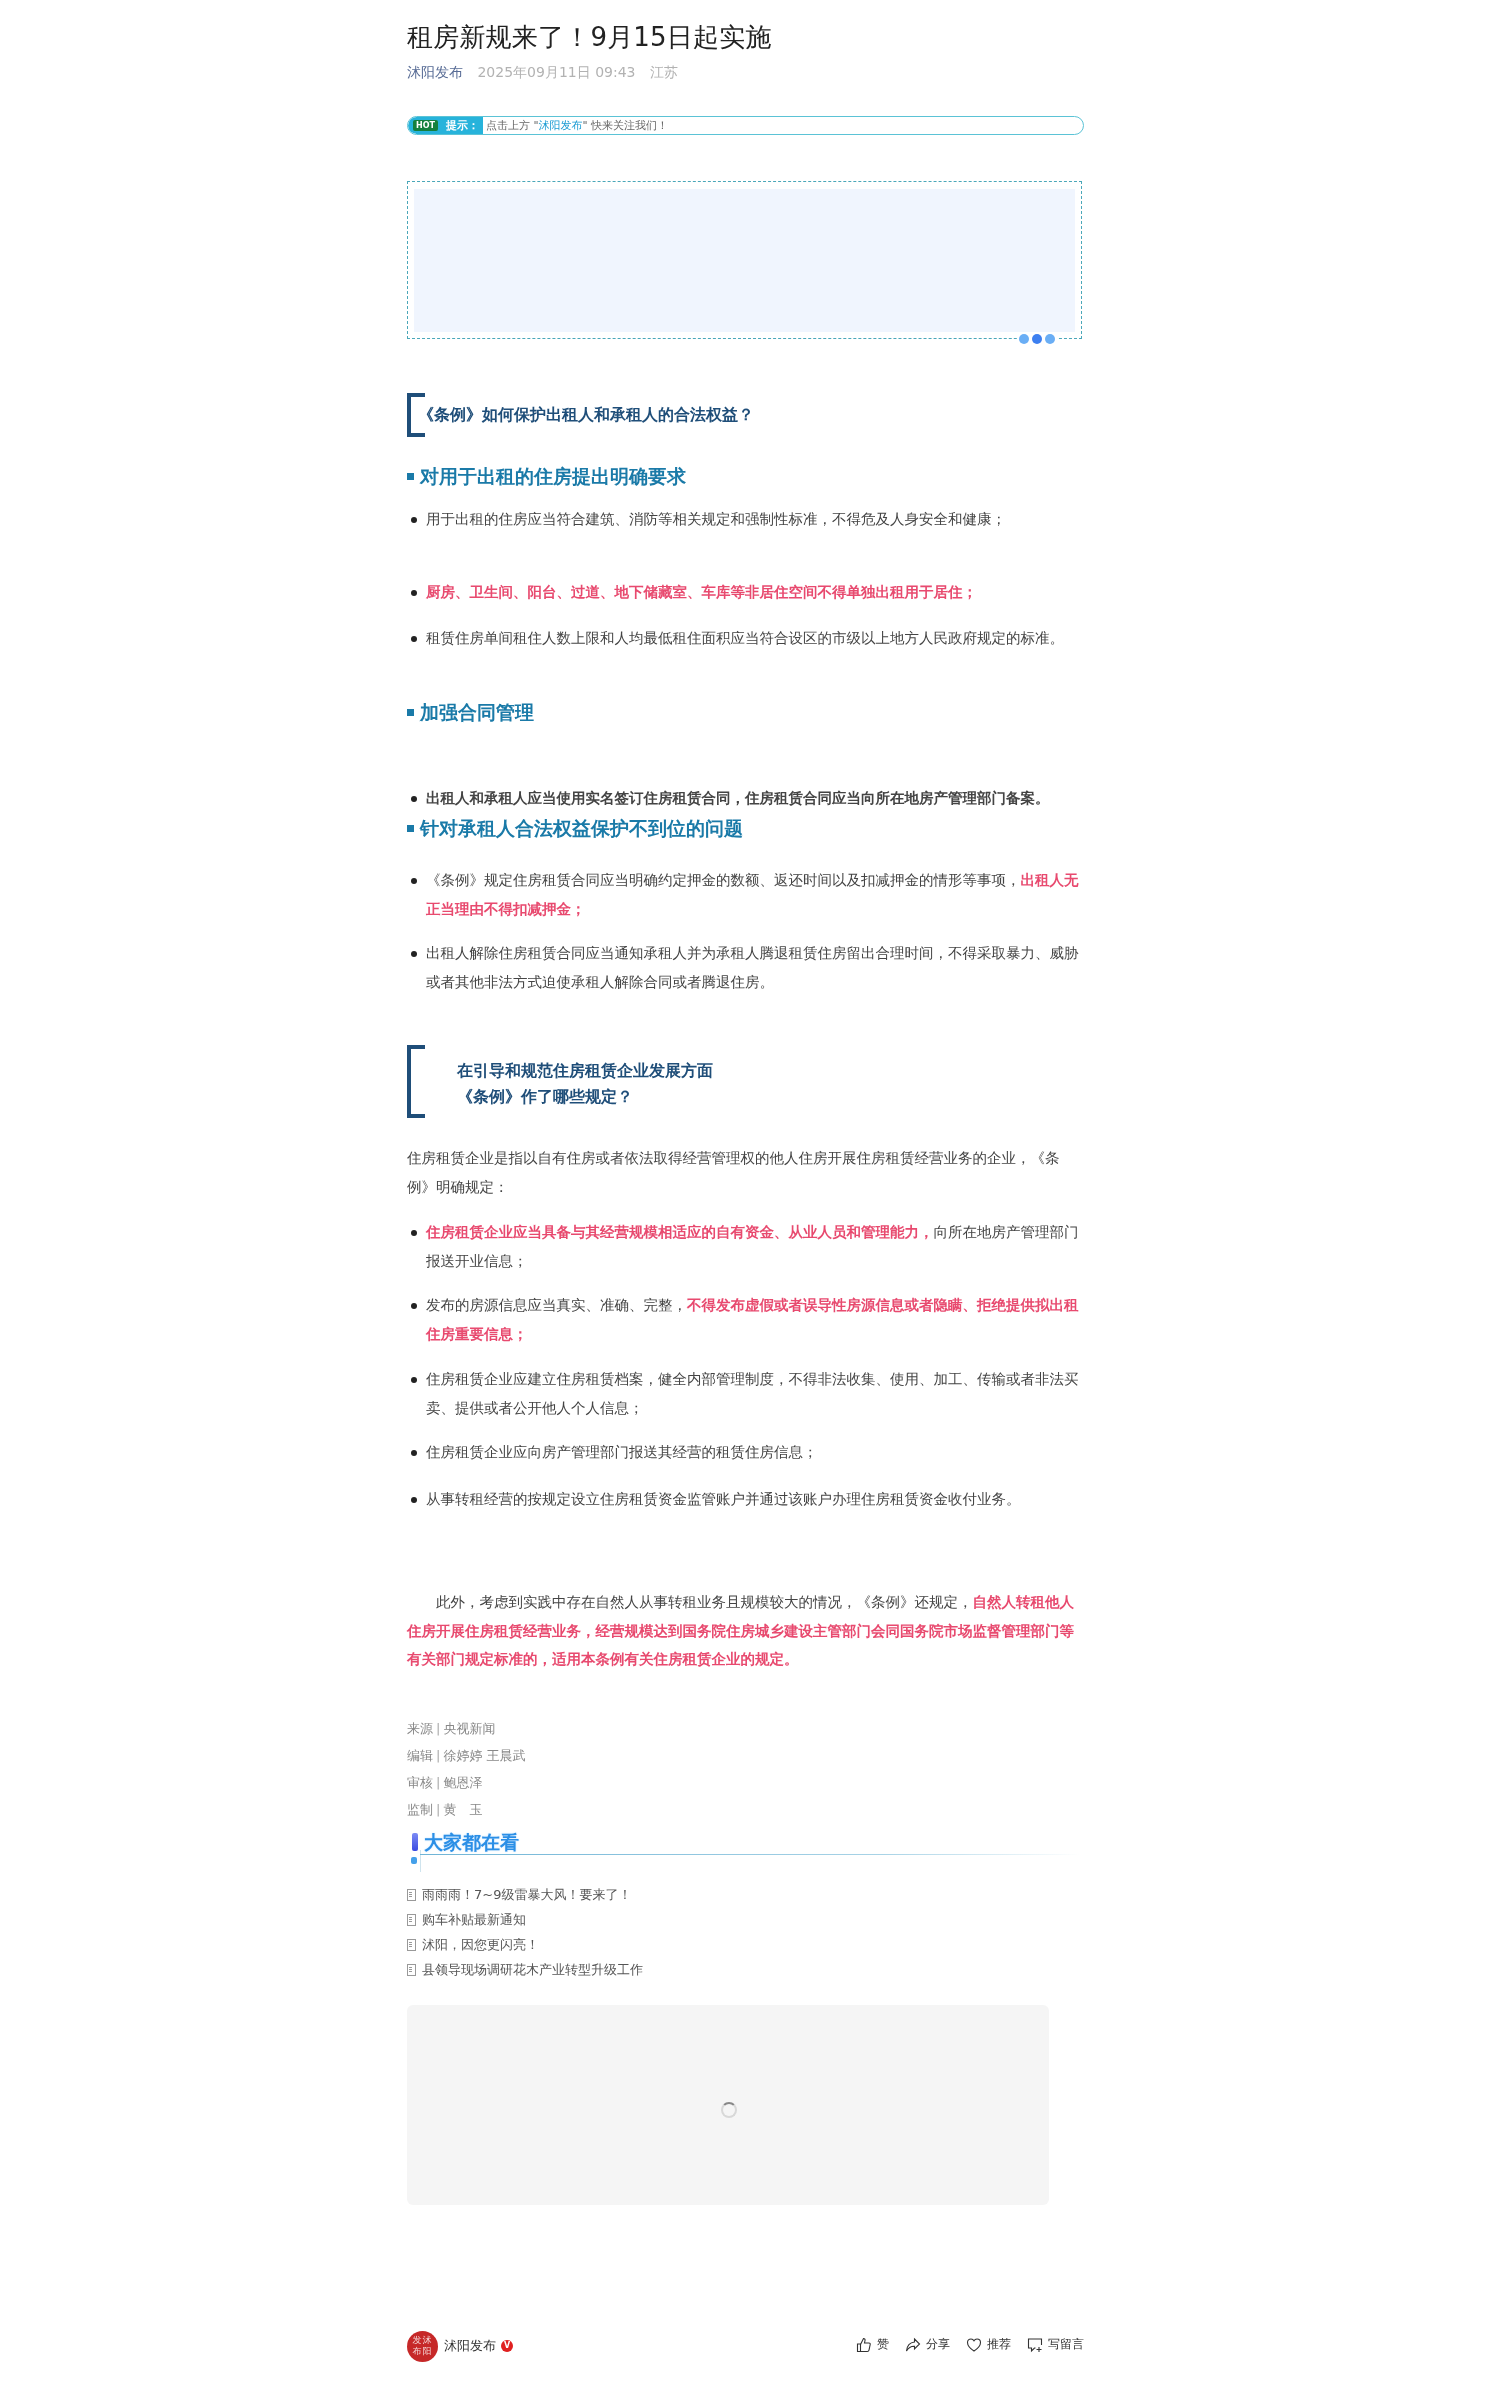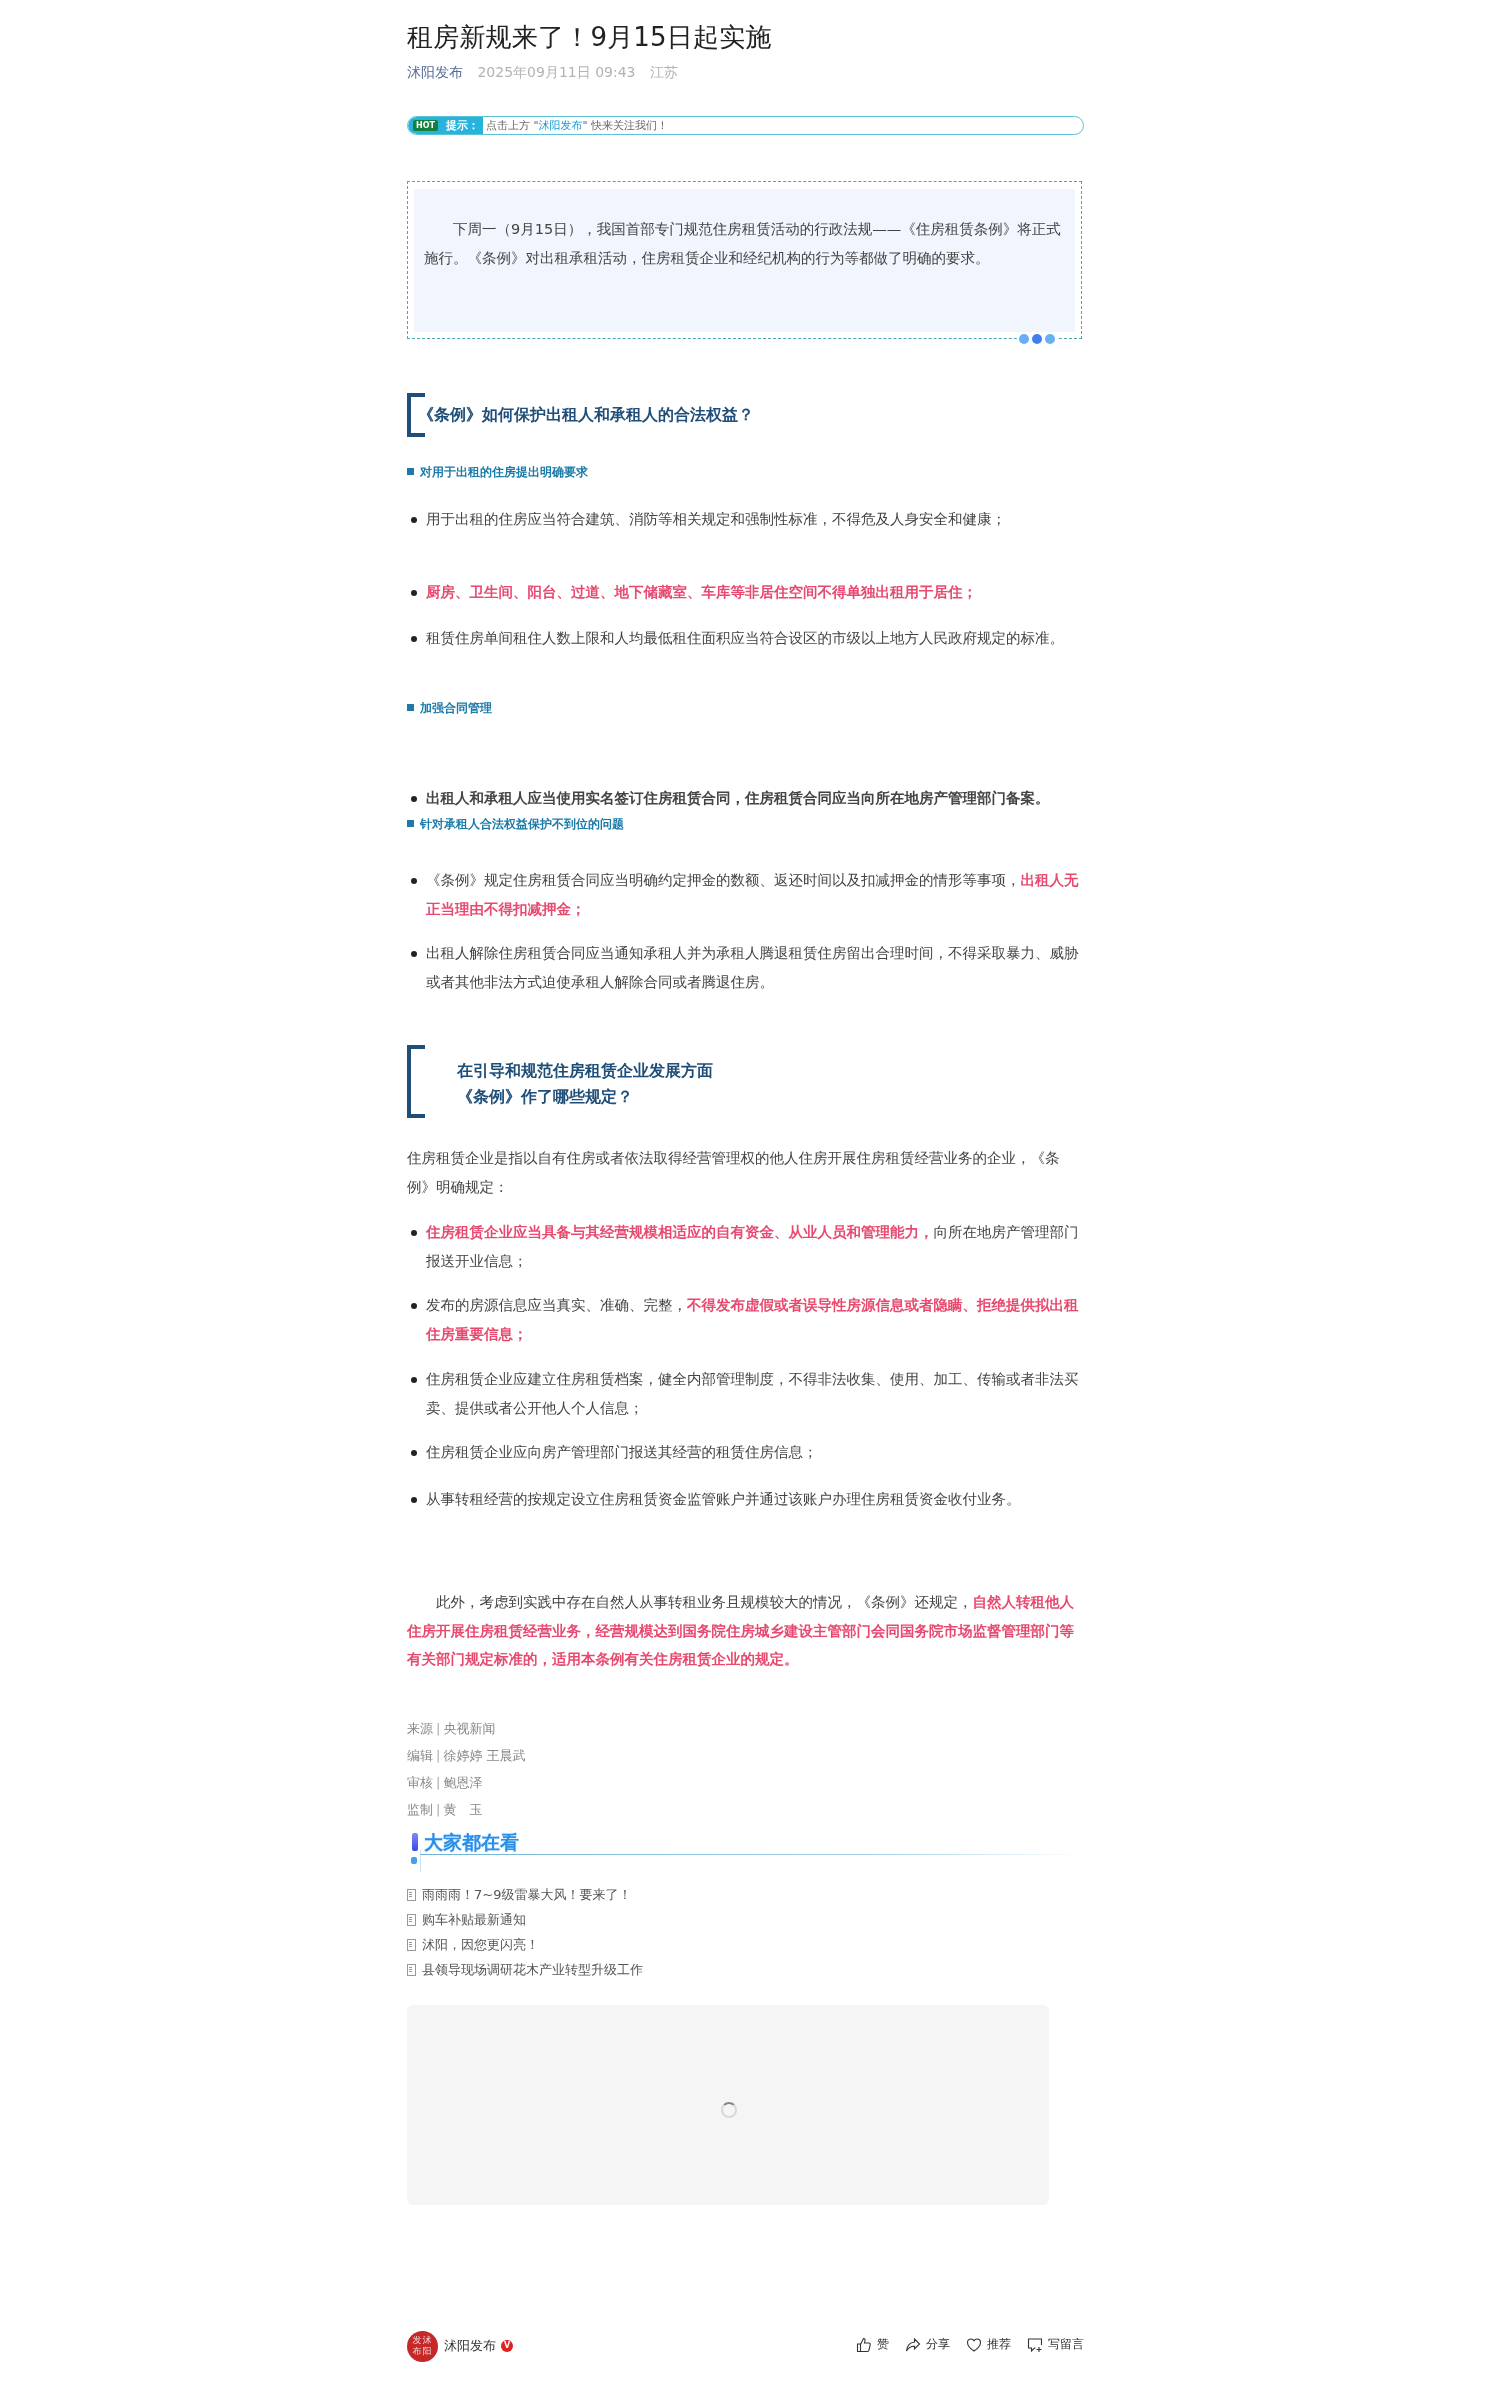--- a/index.html
+++ b/index.html
@@ -20,21 +20,21 @@
   .intro { position:absolute; top:181px; left:0; width:675px; height:158px; border:1.5px dashed #4aa7b9; box-sizing:border-box; }
   .intro .inner { position:absolute; left:6px; top:7px; right:6px; bottom:6px; background:#f0f5fe; }
   .intro p { position:absolute; left:16px; right:14px; top:33px; margin:0; font-size:14.5px; line-height:28.5px; color:#444; text-indent:2em; }
   .intro .dots { position:absolute; right:24px; bottom:-6px; display:flex; gap:3px; background:#fff; padding:0 2px; }
   .intro .dots span { width:10px; height:10px; border-radius:50%; background:#6aaef5; display:block; }
   .intro .dots span.mid { background:#3d7ff0; }
 
   .sec-h { position:absolute; left:0; font-size:16px; font-weight:bold; color:#1f4e79; line-height:26px; }
   .bracket { position:absolute; left:0; width:18px; border:4px solid #1f4e79; border-right:none; box-sizing:border-box; }
   .bracket:before, .bracket:after { content:""; }
-  .sub-h { position:absolute; left:0; font-size:12px; font-weight:bold; color:#1a7aa8; white-space:nowrap; }
+  .sub-h { position:absolute; left:0; font-size:19px; font-weight:bold; color:#1a7aa8; white-space:nowrap; }
   .sub-h .sq { display:inline-block; width:7px; height:7px; background:#1a7aa8; margin-right:6px; vertical-align:middle; position:relative; top:-1px; }
 
   .bullet { position:absolute; left:0; width:677px; font-size:14.5px; line-height:29px; color:#444; }
   .bullet .dot { position:absolute; left:4px; top:12px; width:6px; height:6px; border-radius:50%; background:#222; }
   .bullet .bt { margin-left:19px; display:block; }
   .red { color:#e84a6f; font-weight:bold; }
 
   .para { position:absolute; left:0; width:677px; font-size:14.5px; line-height:28.5px; color:#444; }
 
   .credits { position:absolute; left:0; top:1715px; font-size:13px; color:#888; line-height:27px; }
@@ -79,21 +79,20 @@
       <span class="hot">HOT</span>
       <span class="lbl">提示：</span>
     </div>
     <div class="txt">
       <span>点击上方 "</span><span class="brand">沭阳发布</span><span>" 快来关注我们！</span>
     </div>
   </div>
 
   <div class="intro">
     <div class="inner"></div>
-    <p>下周一（9月15日），我国首部专门规范住房租赁活动的行政法规——《住房租赁条例》将正式施行。《条例》对出租承租活动，住房租赁企业和经纪机构的行为等都做了明确的要求。</p>
     <div class="dots">
         <span></span>
         <span class="mid"></span>
         <span></span>
       </div>
   </div>
 
   <div class="bracket" style="top:393px;height:44px;"></div>
   <div class="sec-h" style="top:402px;left:11px;white-space:nowrap;">《条例》如何保护出租人和承租人的合法权益？</div>
 

